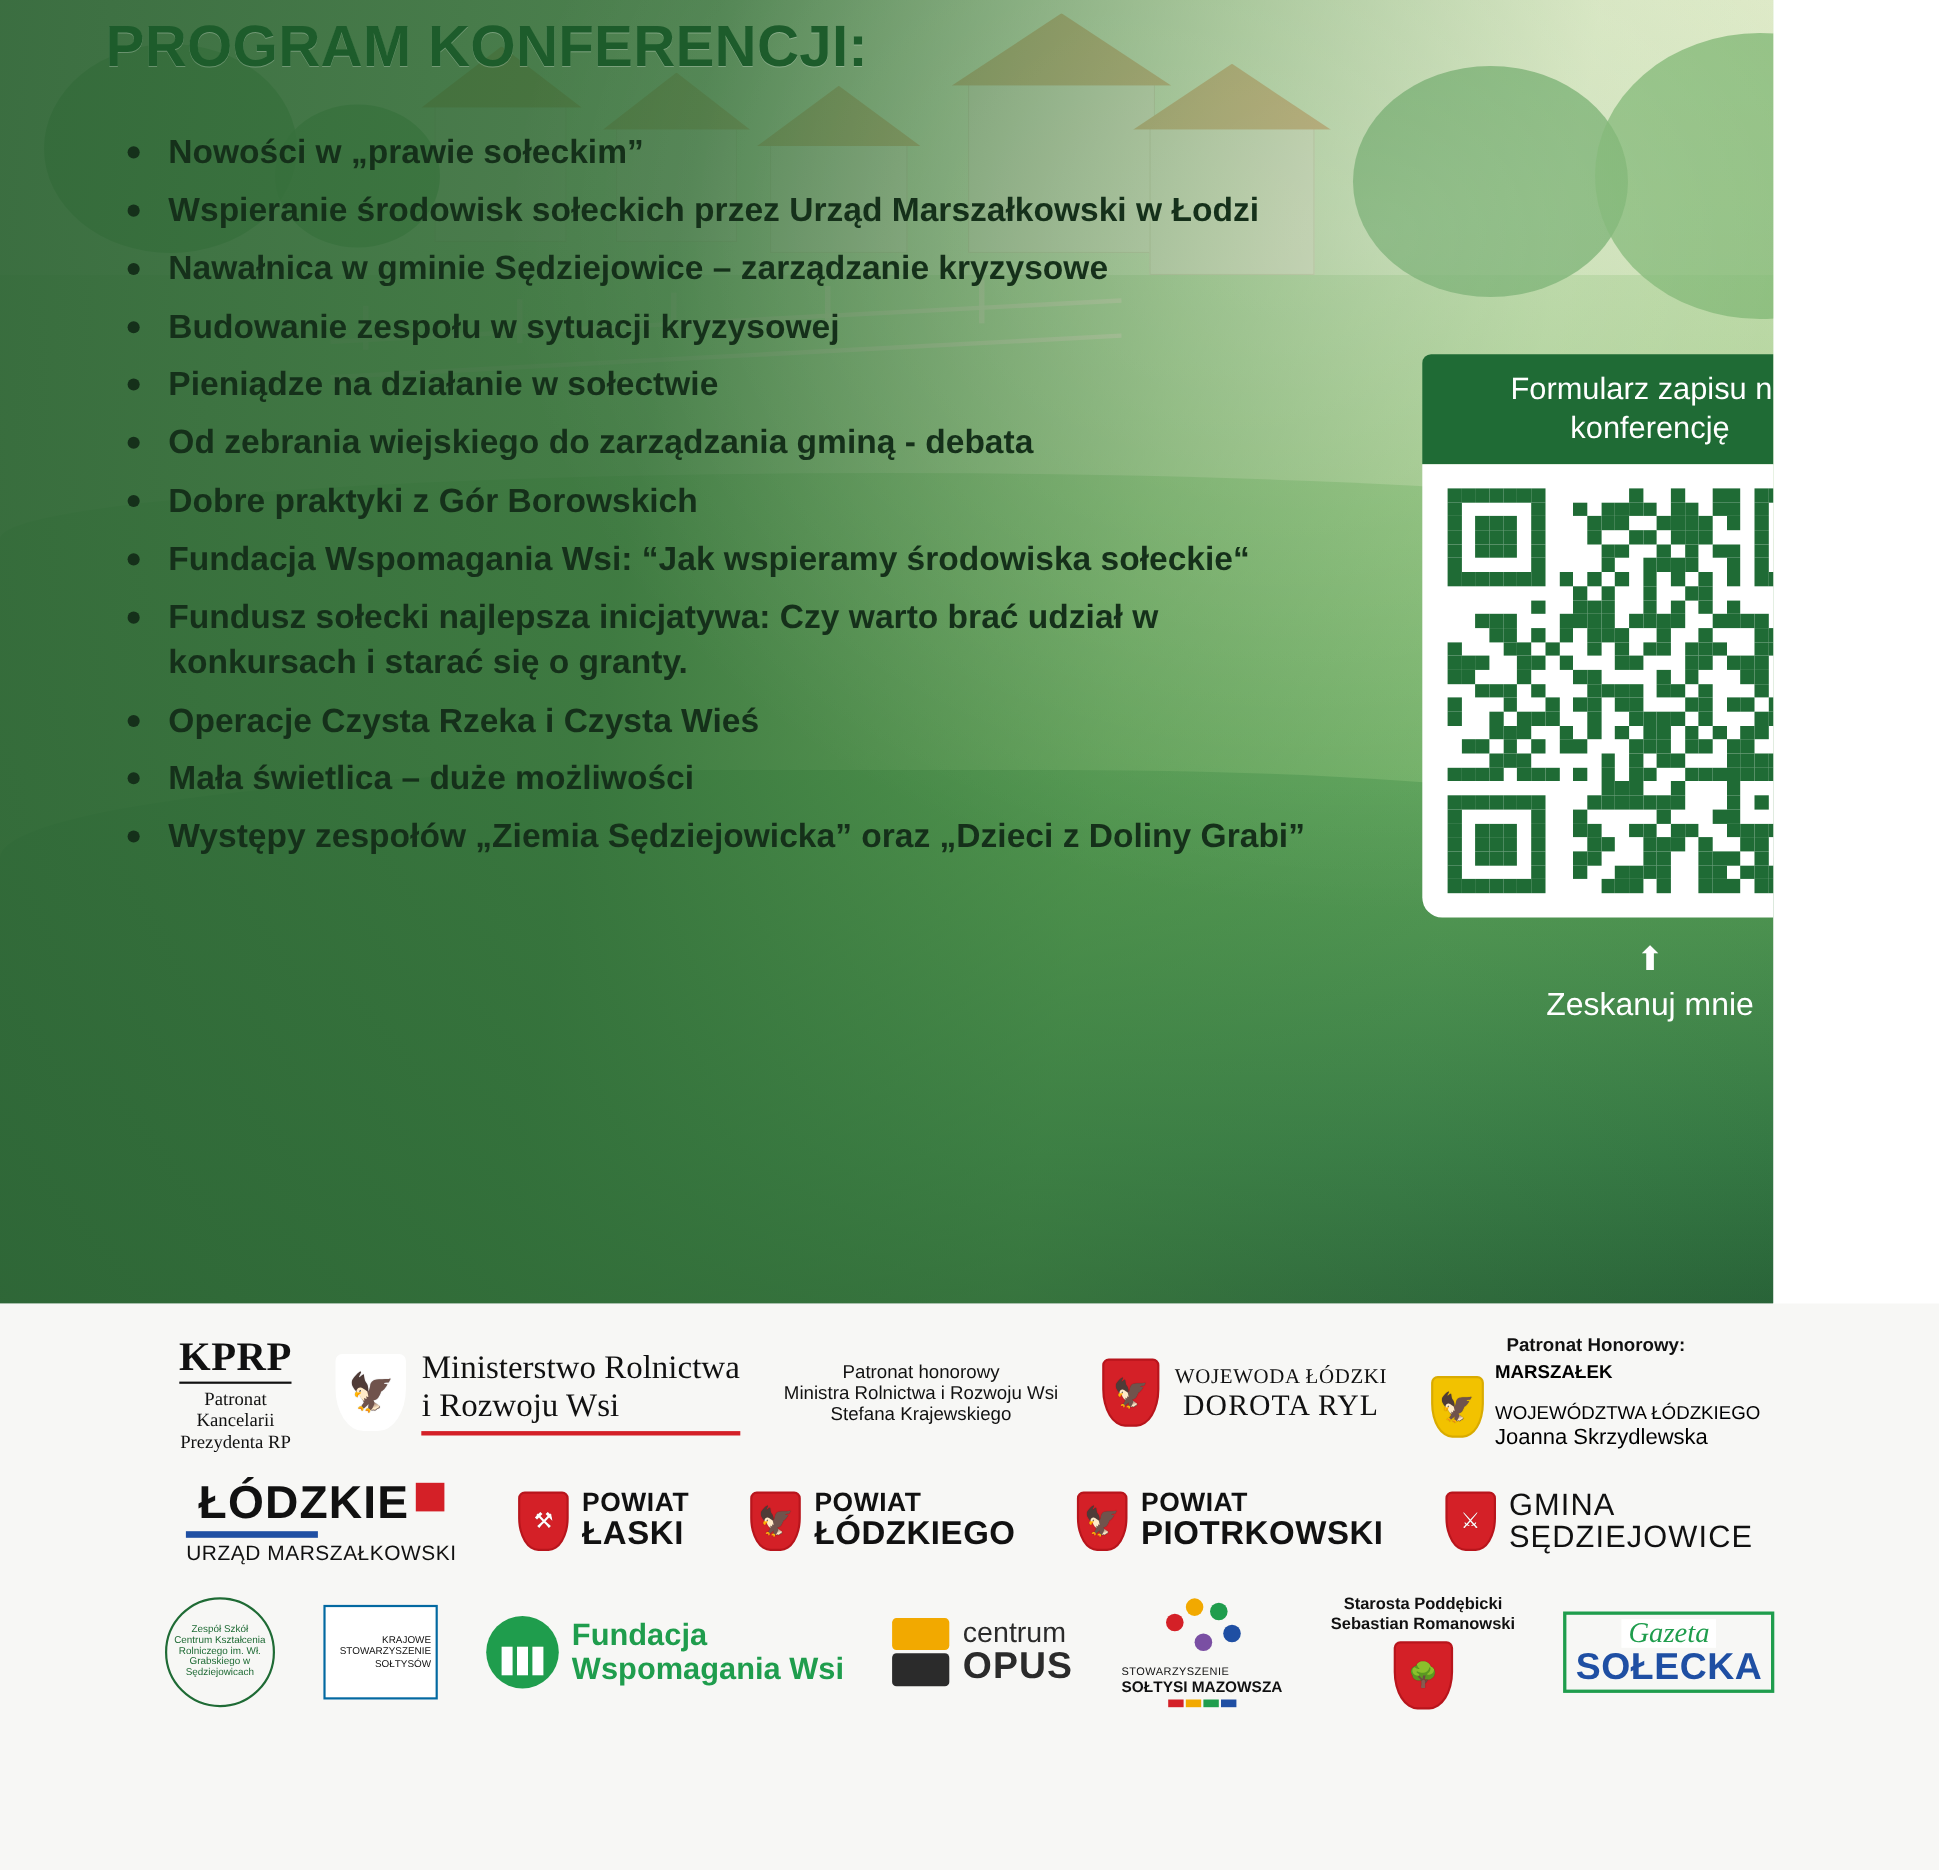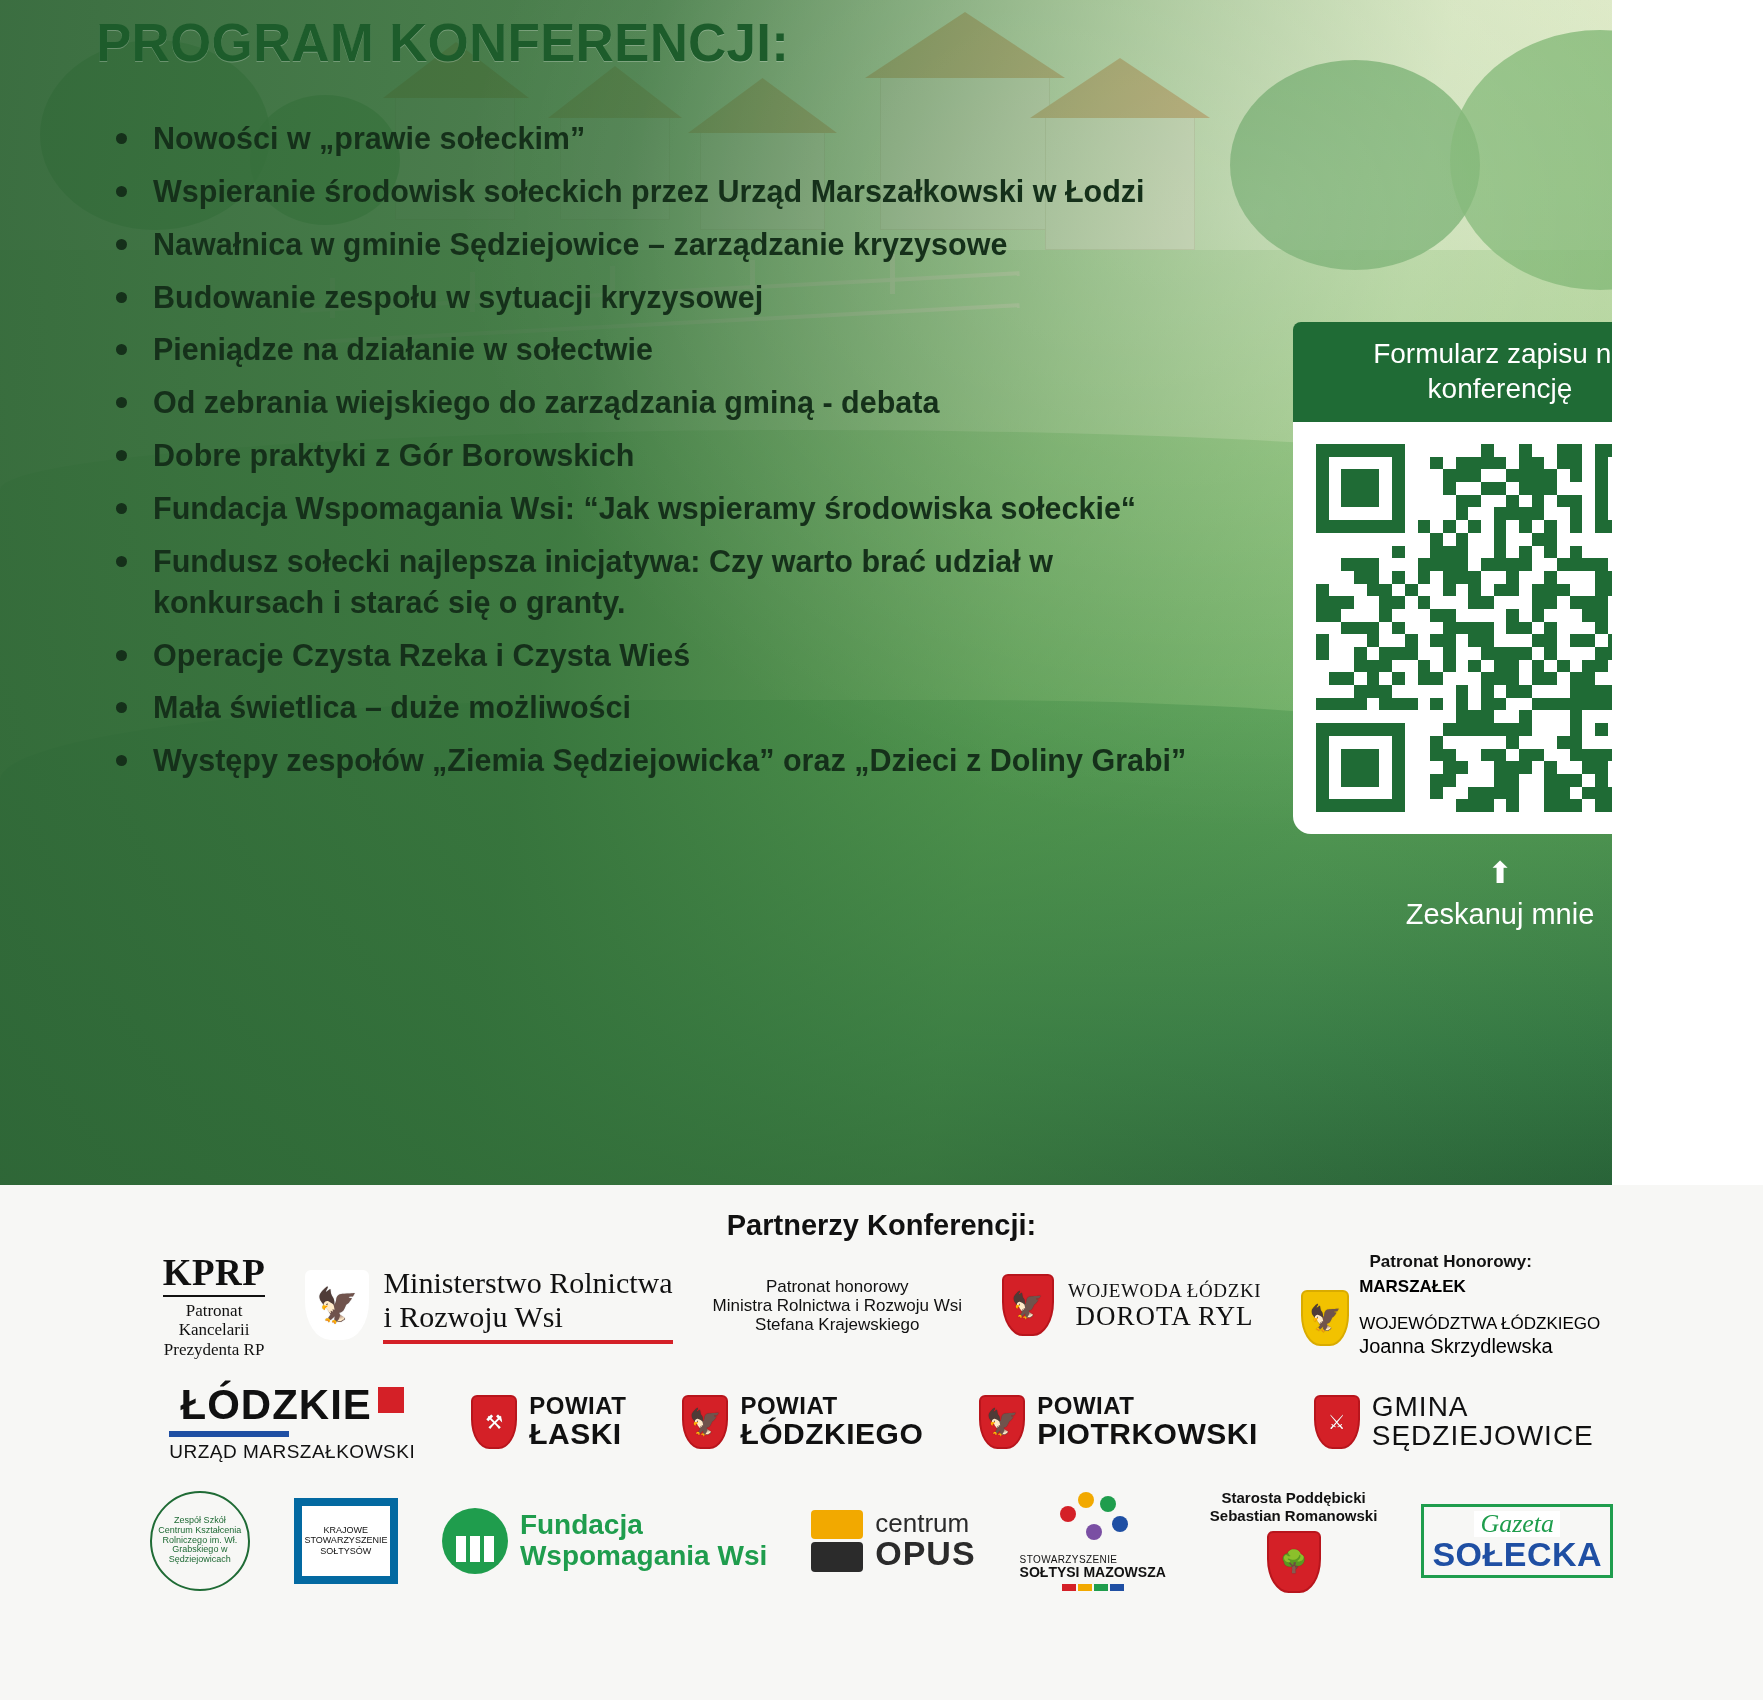--- a/index.html
+++ b/index.html
@@ -266,22 +266,22 @@
   .gmina .t .l1 { font-size:28px; letter-spacing:1px; }
   .gmina .t .l2 { font-size:28px; letter-spacing:1px; }
 
   
   .circ-logo {
     width: 100px; height: 100px; border-radius:50%;
     border: 2px solid #1f6b35; display:flex; align-items:center; justify-content:center;
     font-size:9px; text-align:center; color:#1f6b35; padding:6px; line-height:1.1;
   }
   .poland-logo {
-    width: 104px; height: 86px; border:8px solid #0369a1; display:flex; align-items:center; justify-content:center;
-    font-size:9px; text-align:center; color:#111; padding:4px; line-height:1.15; background:#fff;
+    width: 104px; height: 86px; border:2px solid #0369a1; display:flex; align-items:center; justify-content:center;
+    font-size:9px; text-align:right; color:#111; padding:4px; line-height:1.15; background:#fff;
   }
   .fww { display:flex; align-items:center; gap:12px; }
   .fww .mark {
     width: 66px; height:66px; border-radius:50%; background:#1f9d4d;
     display:flex; align-items:flex-end; justify-content:center; padding-bottom:12px;
   }
   .fww .mark span { display:block; width:10px; height:26px; background:#fff; margin:0 2px; }
   .fww .t { color:#1f9d4d; font-weight:bold; line-height:1.1; }
   .fww .t .l1 { font-size:28px; }
   .fww .t .l2 { font-size:28px; }
@@ -1216,21 +1216,20 @@
         </div>
     </div>
     <div class="scan-arrow">
       <span class="arrow">⬆</span>
     </div>
     <div class="scan-label">Zeskanuj mnie</div>
   </div>
 </div>
 
 <div class="partners">
-  <div class="partners-title">Partnerzy Konferencji:</div>
 
   <div class="row" style="gap:40px;margin-top:10px;">
 
     <div class="logo kprp">
       <div class="txt">
         <div class="big">KPRP</div>
         <div class="small">Patronat</div>
         <div class="small">Kancelarii</div>
         <div class="small">Prezydenta RP</div>
       </div>

